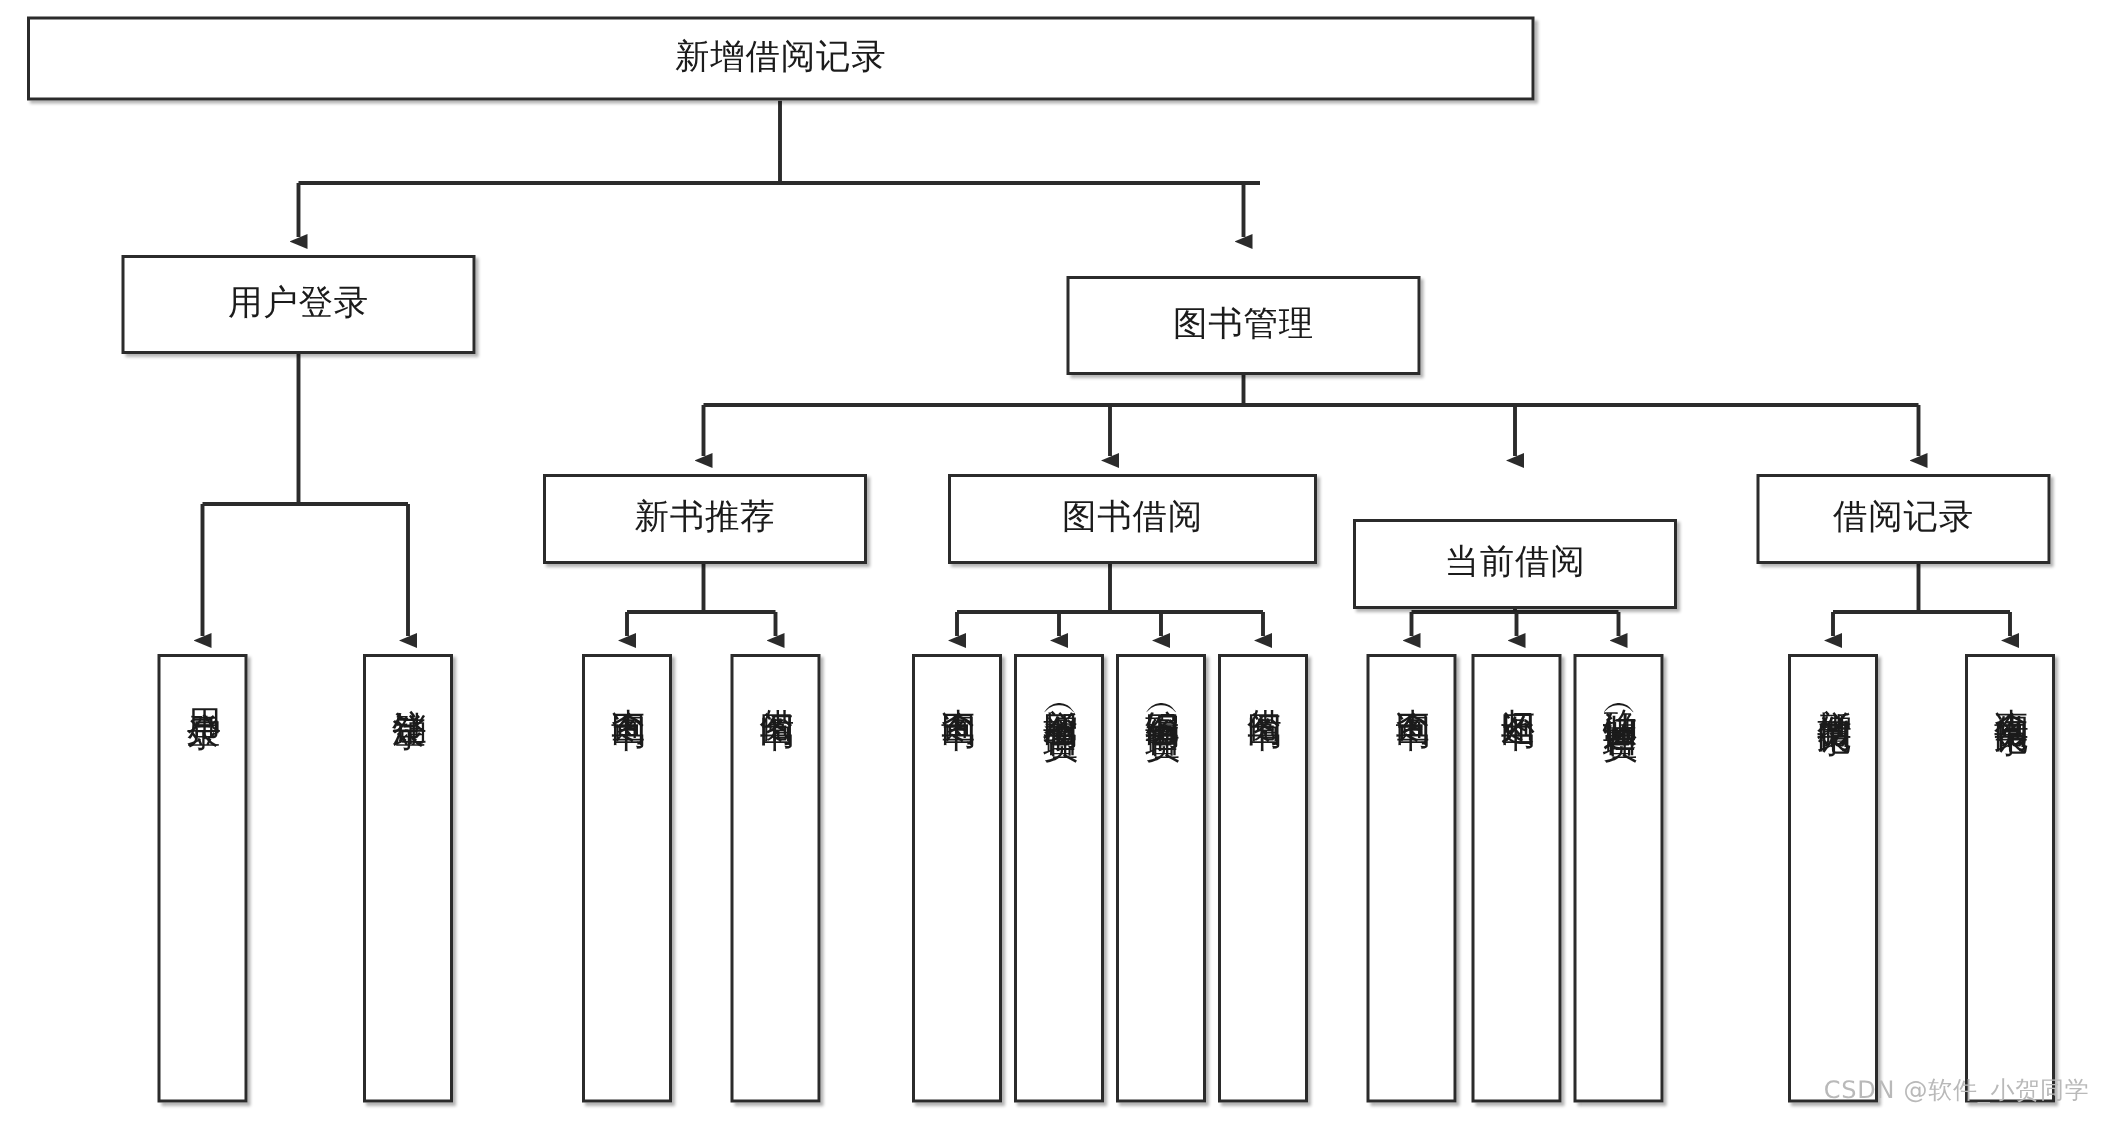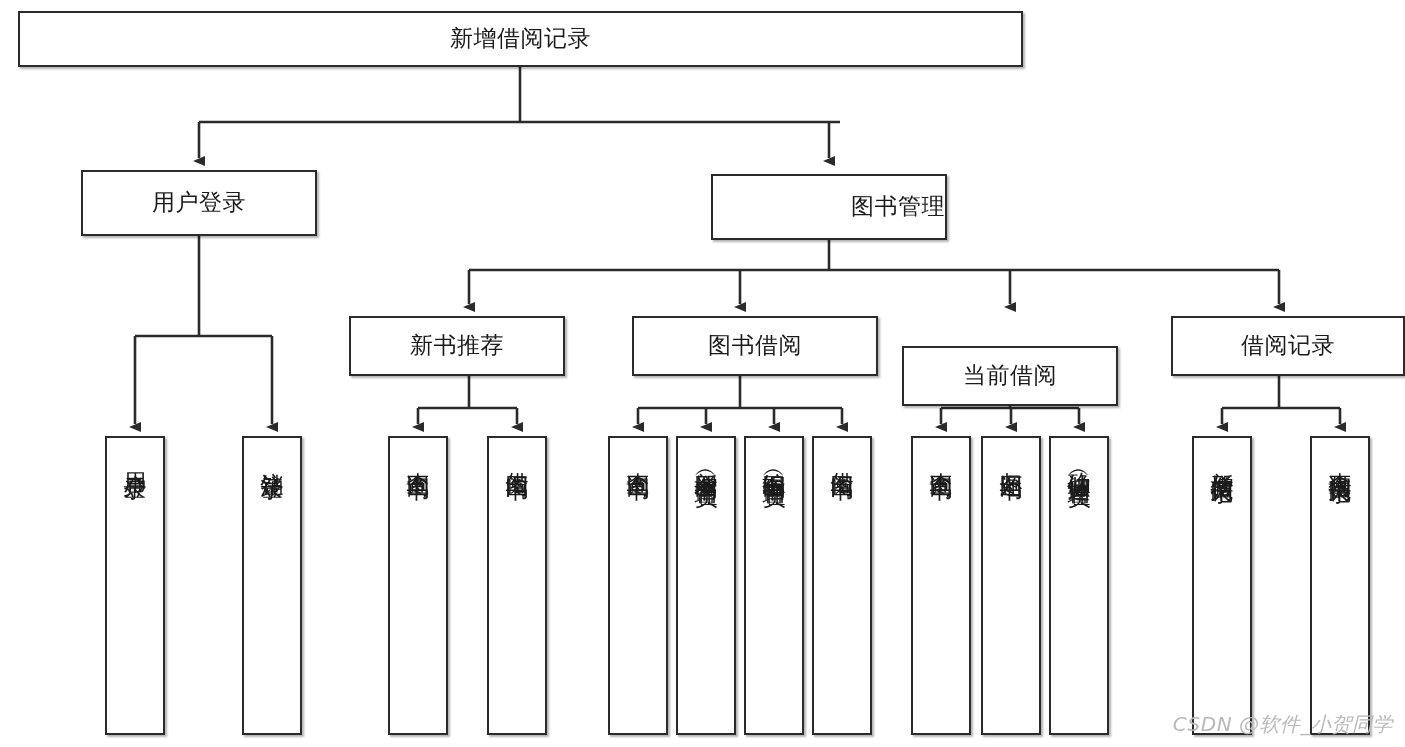--- a/index.html
+++ b/index.html
@@ -59,25 +59,24 @@
     text-orientation: upright;
     font-size: 23px;
     line-height: 1.18;
     letter-spacing: 2px;
     white-space: nowrap;
   }
   .watermark {
     position: absolute;
     right: 12px;
     bottom: 9px;
-    font-size: 20px;
+    font-size: 16px;
     color: #b9b9b9;
     letter-spacing: 0.5px;
     white-space: nowrap;
-    font-style: italic;
   }
 </style>
 </head>
 <body>
 
 <div id="diagram-root">
 
   <svg class="connectors" width="1405" height="747" viewBox="0 0 1405 747">
     <defs>
       <marker id="arrowhead" markerWidth="10" markerHeight="12" refX="2" refY="6" orient="auto" markerUnits="userSpaceOnUse">
@@ -128,34 +127,34 @@
     </g>
   </svg>
 
   <div class="node horiz" style="left:18px; top:11px; width:1005px; height:56px;">
     <span class="label">新增借阅记录</span>
   </div>
 
   <div class="node horiz" style="left:81px; top:170px; width:236px; height:66px;">
     <span class="label">用户登录</span>
   </div>
-  <div class="node horiz" style="left:711px; top:174px; width:236px; height:66px;justify-content:flex-end;">
+  <div class="node horiz" style="left:711px; top:184px; width:236px; height:66px;">
     <span class="label">图书管理</span>
   </div>
 
-  <div class="node horiz" style="left:349px; top:316px; width:216px; height:60px;">
+  <div class="node horiz" style="left:362px; top:316px; width:216px; height:60px;">
     <span class="label">新书推荐</span>
   </div>
   <div class="node horiz" style="left:632px; top:316px; width:246px; height:60px;">
     <span class="label">图书借阅</span>
   </div>
   <div class="node horiz" style="left:902px; top:316px; width:216px; height:60px;margin-top:30px;">
     <span class="label">当前借阅</span>
   </div>
-  <div class="node horiz" style="left:1171px; top:316px; width:234px; height:60px;">
+  <div class="node horiz" style="left:1171px; top:316px; width:196px; height:60px;">
     <span class="label">借阅记录</span>
   </div>
 
   <div class="node vert" style="left:105px; top:436px; width:60px; height:299px;">
     <span class="label">用户登录</span>
   </div>
   <div class="node vert" style="left:242px; top:436px; width:60px; height:299px;">
     <span class="label">注销登录</span>
   </div>
   <div class="node vert" style="left:388px; top:436px; width:60px; height:299px;">

